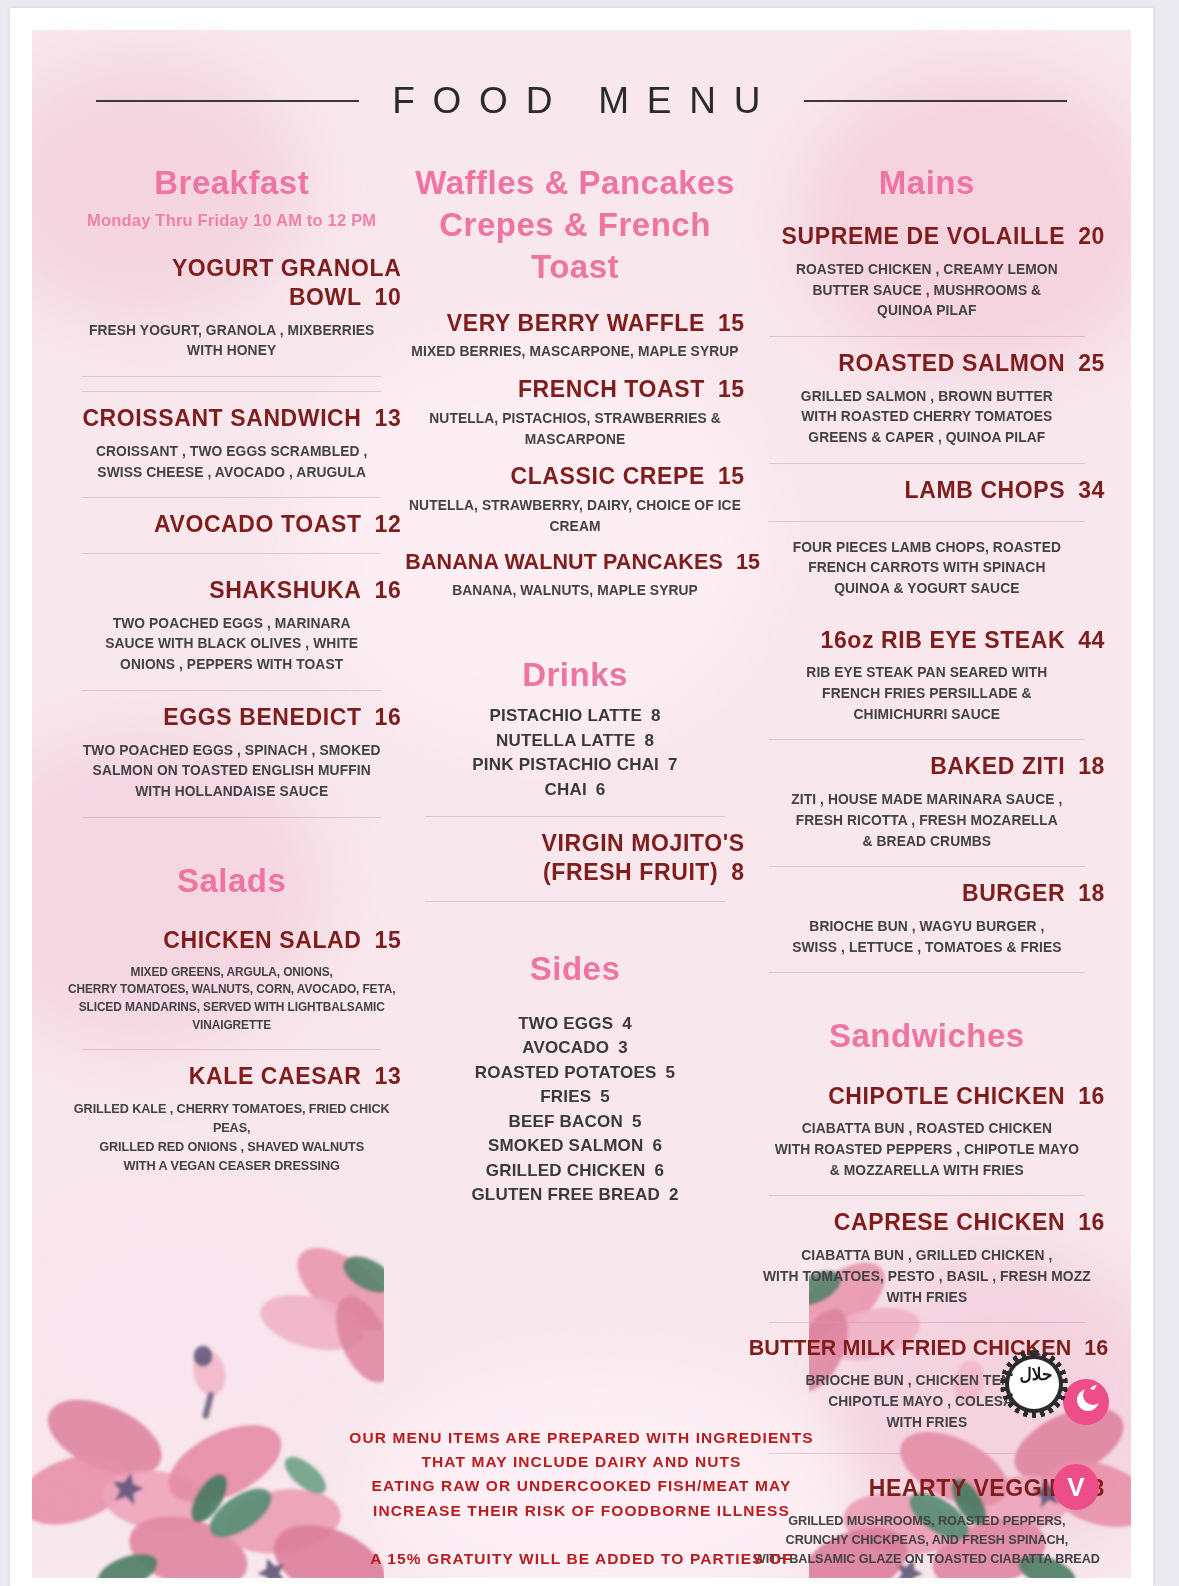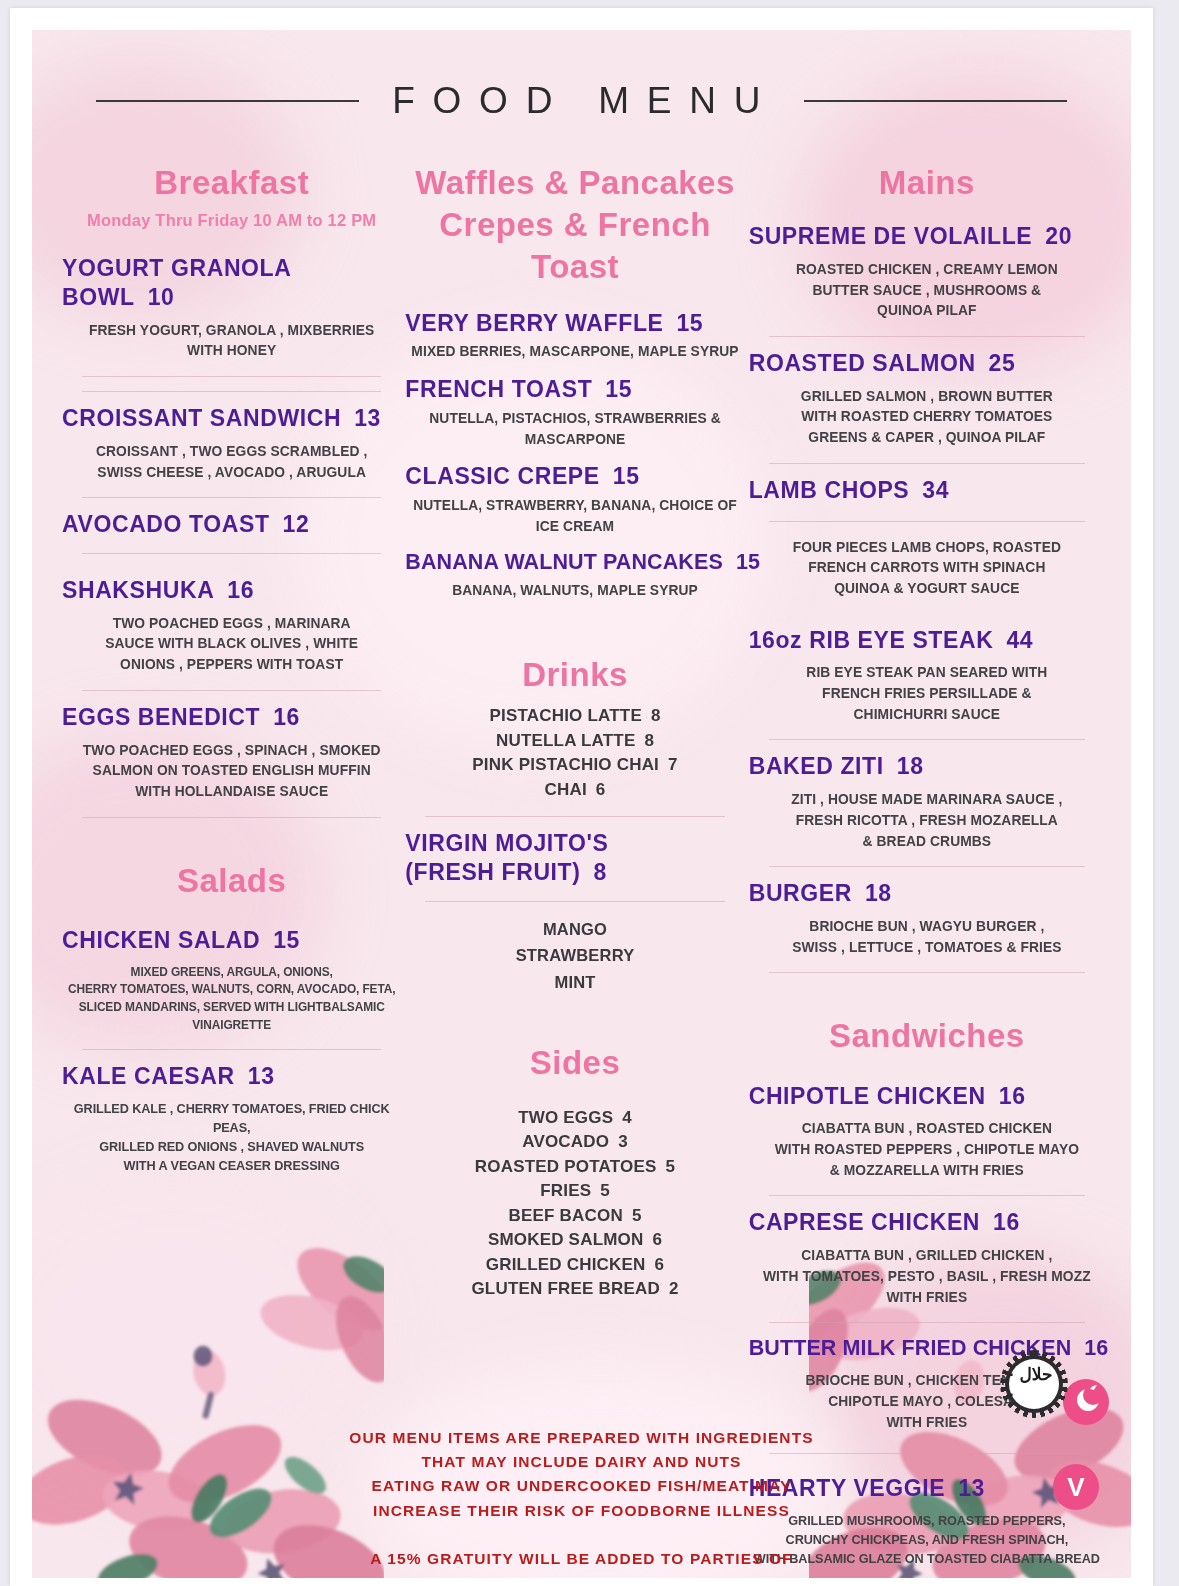--- a/index.html
+++ b/index.html
@@ -48,21 +48,21 @@
   }
   .sec-heading.two-line{white-space:pre-line;}
   .sec-sub{
     font-size:16.5px;font-weight:700;color:#f07fab;text-align:center;
     margin-top:7px;letter-spacing:.2px;
   }
   .mt-sec{margin-top:42px;}
 
   .item{position:relative;margin-top:12px;}
   .item-title{
-    font-size:23px;font-weight:700;color:#4c1d95;text-align:left;
+    font-size:23px;font-weight:700;color:#7f1d1d;text-align:right;
     letter-spacing:.6px;line-height:1.25;white-space:pre-line;
   }
   .item-title.nowrap{white-space:nowrap;font-size:21.5px;letter-spacing:.1px;}
   .pr{margin-left:13px;}
   .item-desc{
     font-size:13.8px;font-weight:700;color:#424245;text-align:center;
     margin-top:9px;line-height:1.5;white-space:pre-line;letter-spacing:.1px;
   }
   .item-desc.wide{font-size:11.9px;width:108%;margin-left:-4%;letter-spacing:-.1px;}
   .item-desc.wide-sm{font-size:12.7px;width:104%;margin-left:-2%;letter-spacing:-.1px;}
@@ -257,21 +257,21 @@
           <div class="item" style="margin-top:20px;">
             <div class="item-title"><span>VERY BERRY WAFFLE</span><span class="pr">15</span></div>
             <div class="item-desc" style="margin-top:5px;">MIXED BERRIES, MASCARPONE, MAPLE SYRUP</div>
           </div>
           <div class="item">
             <div class="item-title"><span>FRENCH TOAST</span><span class="pr">15</span></div>
             <div class="item-desc" style="margin-top:5px;">NUTELLA, PISTACHIOS, STRAWBERRIES &amp; MASCARPONE</div>
           </div>
           <div class="item">
             <div class="item-title"><span>CLASSIC CREPE</span><span class="pr">15</span></div>
-            <div class="item-desc" style="margin-top:5px;">NUTELLA, STRAWBERRY, BANANA, CHOICE OF ICE CREAM</div>
+            <div class="item-desc" style="margin-top:5px;">NUTELLA, STRAWBERRY, DAIRY, CHOICE OF ICE CREAM</div>
           </div>
           <div class="item">
             <div class="item-title nowrap"><span>BANANA WALNUT PANCAKES</span><span class="pr">15</span></div>
             <div class="item-desc" style="margin-top:5px;">BANANA, WALNUTS, MAPLE SYRUP</div>
           </div>
 
           <div class="sec-heading" style="margin-top:52px;">Drinks</div>
 
           <div class="list-block">
             <div class="list-line"><span>PISTACHIO LATTE</span><span class="pr">8</span></div>
@@ -280,25 +280,20 @@
             <div class="list-line"><span>CHAI</span><span class="pr">6</span></div>
           </div>
           <div class="div-line"></div>
 
           <div class="item">
             <div class="item-title"><span>VIRGIN MOJITO'S
 (FRESH FRUIT)</span><span class="pr">8</span></div>
           </div>
           <div class="div-line"></div>
 
-          <div class="list-block" style="margin-top:14px;">
-            <div class="flavor-line">MANGO</div>
-            <div class="flavor-line">STRAWBERRY</div>
-            <div class="flavor-line">MINT</div>
-          </div>
 
 
           <div class="sec-heading" style="margin-top:46px;">Sides</div>
           <div class="list-block" style="margin-top:22px;line-height:1.5;">
             <div class="list-line"><span>TWO EGGS</span><span class="pr">4</span></div>
             <div class="list-line"><span>AVOCADO</span><span class="pr">3</span></div>
             <div class="list-line"><span>ROASTED POTATOES</span><span class="pr">5</span></div>
             <div class="list-line"><span>FRIES</span><span class="pr">5</span></div>
             <div class="list-line"><span>BEEF BACON</span><span class="pr">5</span></div>
             <div class="list-line"><span>SMOKED SALMON</span><span class="pr">6</span></div>

